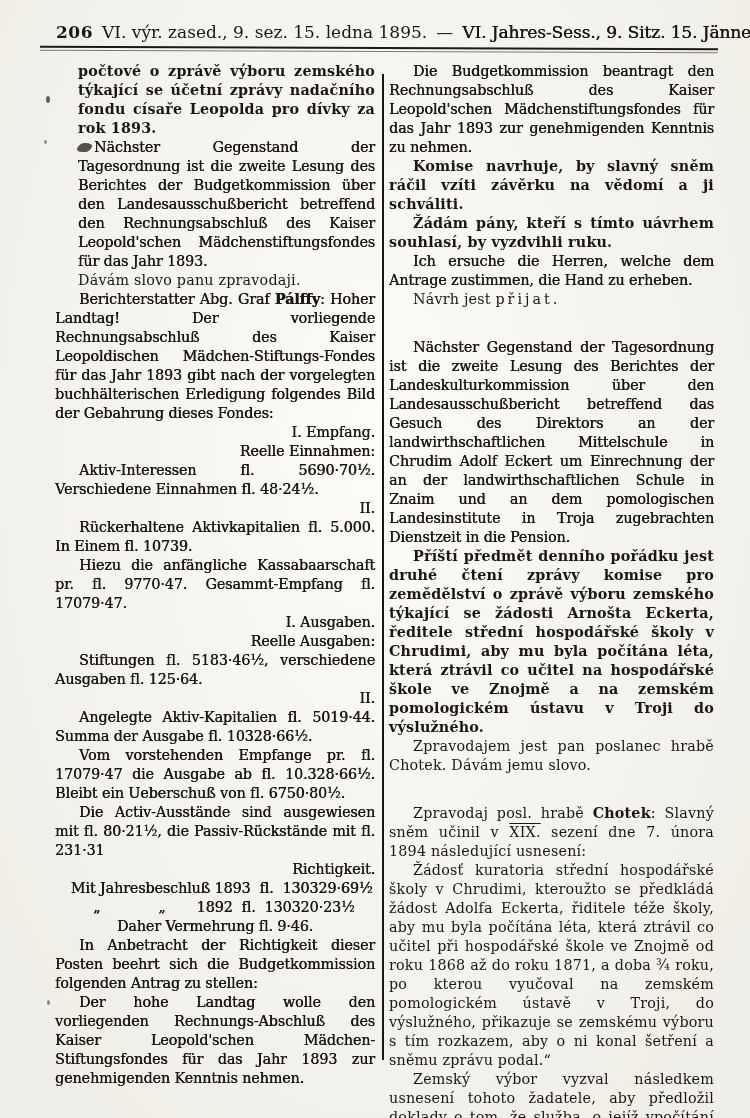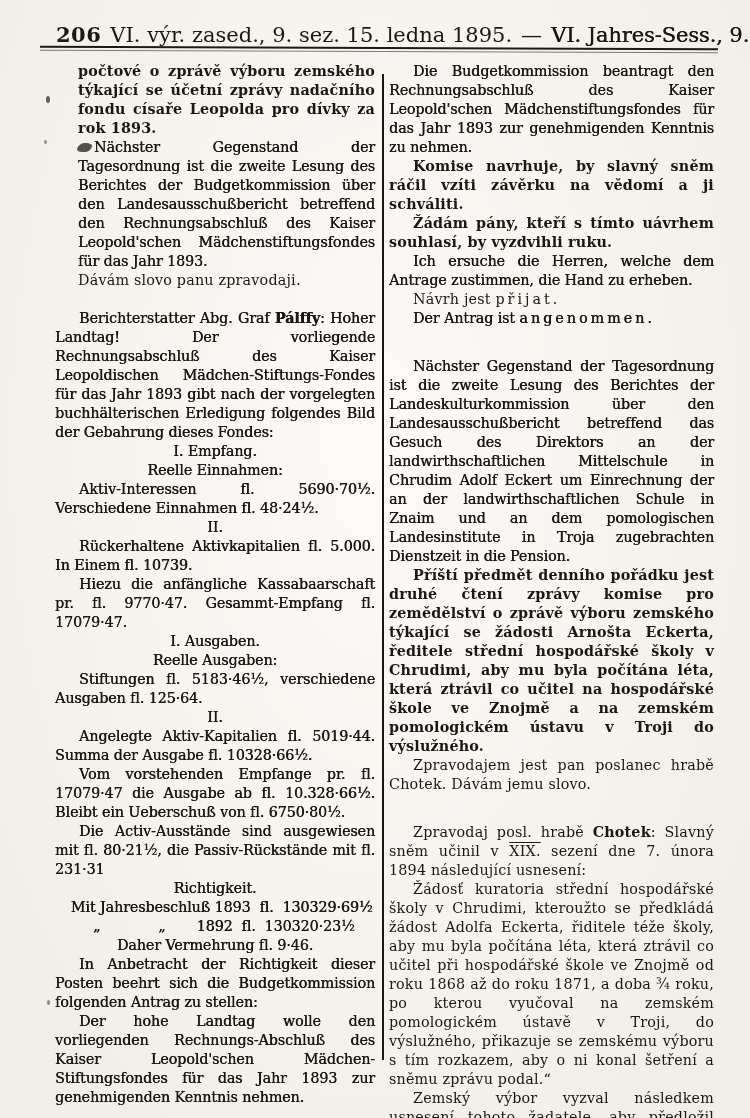--- a/index.html
+++ b/index.html
@@ -11,45 +11,45 @@
   }
   .page {
     position:relative; width:750px; height:1118px; overflow:hidden;
     background:
       radial-gradient(ellipse at 50% 40%, rgba(255,255,255,0.55), rgba(0,0,0,0.03) 85%),
       #f8f6ef;
   }
   
   .hdr {
     position:absolute; top:22px; left:56px; right:34px;
-    font-size:21px; white-space:nowrap;
+    font-size:17px; white-space:nowrap;
     display:flex; gap:9px; align-items:baseline;
   }
   .hdr .pgnum { font-weight:bold; letter-spacing:0.5px; }
   .hdr-rule {
     position:absolute; top:47px; left:40px; width:678px;
     border-top:2.6px solid #1d1914;
     transform:rotate(0.22deg);
   }
   .hdr-rule.thin { top:51px; border-top:1px solid rgba(30,25,20,0.55); }
 
   
   .cols { position:absolute; top:62px; left:55px; right:36px; display:flex; }
   .col { font-size:14.3px; line-height:19px; text-align:justify; }
   .col-left  { width:320px; }
   .col-right { flex:1; min-width:0; }
   .divider { width:2px; background:#1a1610; margin:12px 5px 0 7px; height:986px; }
 
   p { margin:0; }
   .ind    { text-indent:24px; }
   .blk    { margin-left:23px; text-align:justify; }
-  .center { text-align:center; text-indent:0; }
+  .center { text-align:right; text-indent:0; }
   .b      { font-weight:bold; }
   .cz     { letter-spacing:0.2px; }
-  .gap    { margin-top:19px; }
+  .gap    { }
   .gap2   { margin-top:29px; }
   .ledger { white-space:pre-wrap; text-align:center; }
   
   .frak   { text-shadow:0.35px 0 0 currentColor; letter-spacing:-0.1px; }
 
   .rn-b  { font-weight:bold; }
   .rn-sp { letter-spacing:3px; }
   .rn-ov { text-decoration:overline; }
 
   .smudge {
@@ -107,21 +107,20 @@
         <p class="ind frak">In Anbetracht der Richtigkeit dieser Posten beehrt sich die Budgetkommission folgenden Antrag zu stellen:</p>
         <p class="ind frak">Der hohe Landtag wolle den vorliegenden Rechnungs-Abschluß des Kaiser Leopold'schen Mädchen-Stiftungsfondes für das Jahr 1893 zur genehmigenden Kenntnis nehmen.</p>
       </div>
     <div class="divider"></div>
     <div class="col col-right">
         <p class="ind frak">Die Budgetkommission beantragt den Rechnungsabschluß des Kaiser Leopold'schen Mädchenstiftungsfondes für das Jahr 1893 zur genehmigenden Kenntnis zu nehmen.</p>
         <p class="ind b cz">Komise navrhuje, by slavný sněm ráčil vzíti závěrku na vědomí a ji schváliti.</p>
         <p class="ind b cz">Žádám pány, kteří s tímto uávrhem souhlasí, by vyzdvihli ruku.</p>
         <p class="ind frak">Ich ersuche die Herren, welche dem Antrage zustimmen, die Hand zu erheben.</p>
         <p class="ind cz"><span class="rn-n">Návrh jest </span><span class="rn-sp">přijat.</span></p>
-        <p class="ind frak"><span class="rn-n">Der Antrag ist </span><span class="rn-sp">angenommen.</span></p>
         <p class="ind frak gap2">Nächster Gegenstand der Tagesordnung ist die zweite Lesung des Berichtes der Landeskulturkommission über den Landesausschußbericht betreffend das Gesuch des Direktors an der landwirthschaftlichen Mittelschule in Chrudim Adolf Eckert um Einrechnung der an der landwirthschaftlichen Schule in Znaim und an dem pomologischen Landesinstitute in Troja zugebrachten Dienstzeit in die Pension.</p>
         <p class="ind b cz">Příští předmět denního pořádku jest druhé čtení zprávy komise pro zemědělství o zprávě výboru zemského týkající se žádosti Arnošta Eckerta, ředitele střední hospodářské školy v Chrudimi, aby mu byla počítána léta, která ztrávil co učitel na hospodářské škole ve Znojmě a na zemském pomologickém ústavu v Troji do výslužného.</p>
         <p class="ind cz">Zpravodajem jest pan poslanec hrabě Chotek. Dávám jemu slovo.</p>
         <p class="ind cz gap2"><span class="rn-n">Zpravodaj posl. hrabě </span><span class="rn-b">Chotek</span><span class="rn-n">: Slavný sněm učinil v </span><span class="rn-ov">XIX.</span><span class="rn-n"> sezení dne 7. února 1894 následující usnesení:</span></p>
         <p class="ind cz">Žádosť kuratoria střední hospodářské školy v Chrudimi, kteroužto se předkládá žádost Adolfa Eckerta, řiditele téže školy, aby mu byla počítána léta, která ztrávil co učitel při hospodářské škole ve Znojmě od roku 1868 až do roku 1871, a doba ¾ roku, po kterou vyučoval na zemském pomologickém ústavě v Troji, do výslužného, přikazuje se zemskému výboru s tím rozkazem, aby o ni konal šetření a sněmu zprávu podal.“</p>
         <p class="ind cz">Zemský výbor vyzval následkem usnesení tohoto žadatele, aby předložil doklady o tom, že služba, o jejíž vpočítání se jedná, souvisí se službou jeho nynější.</p>
       </div>
   </div>
 </div>
 

